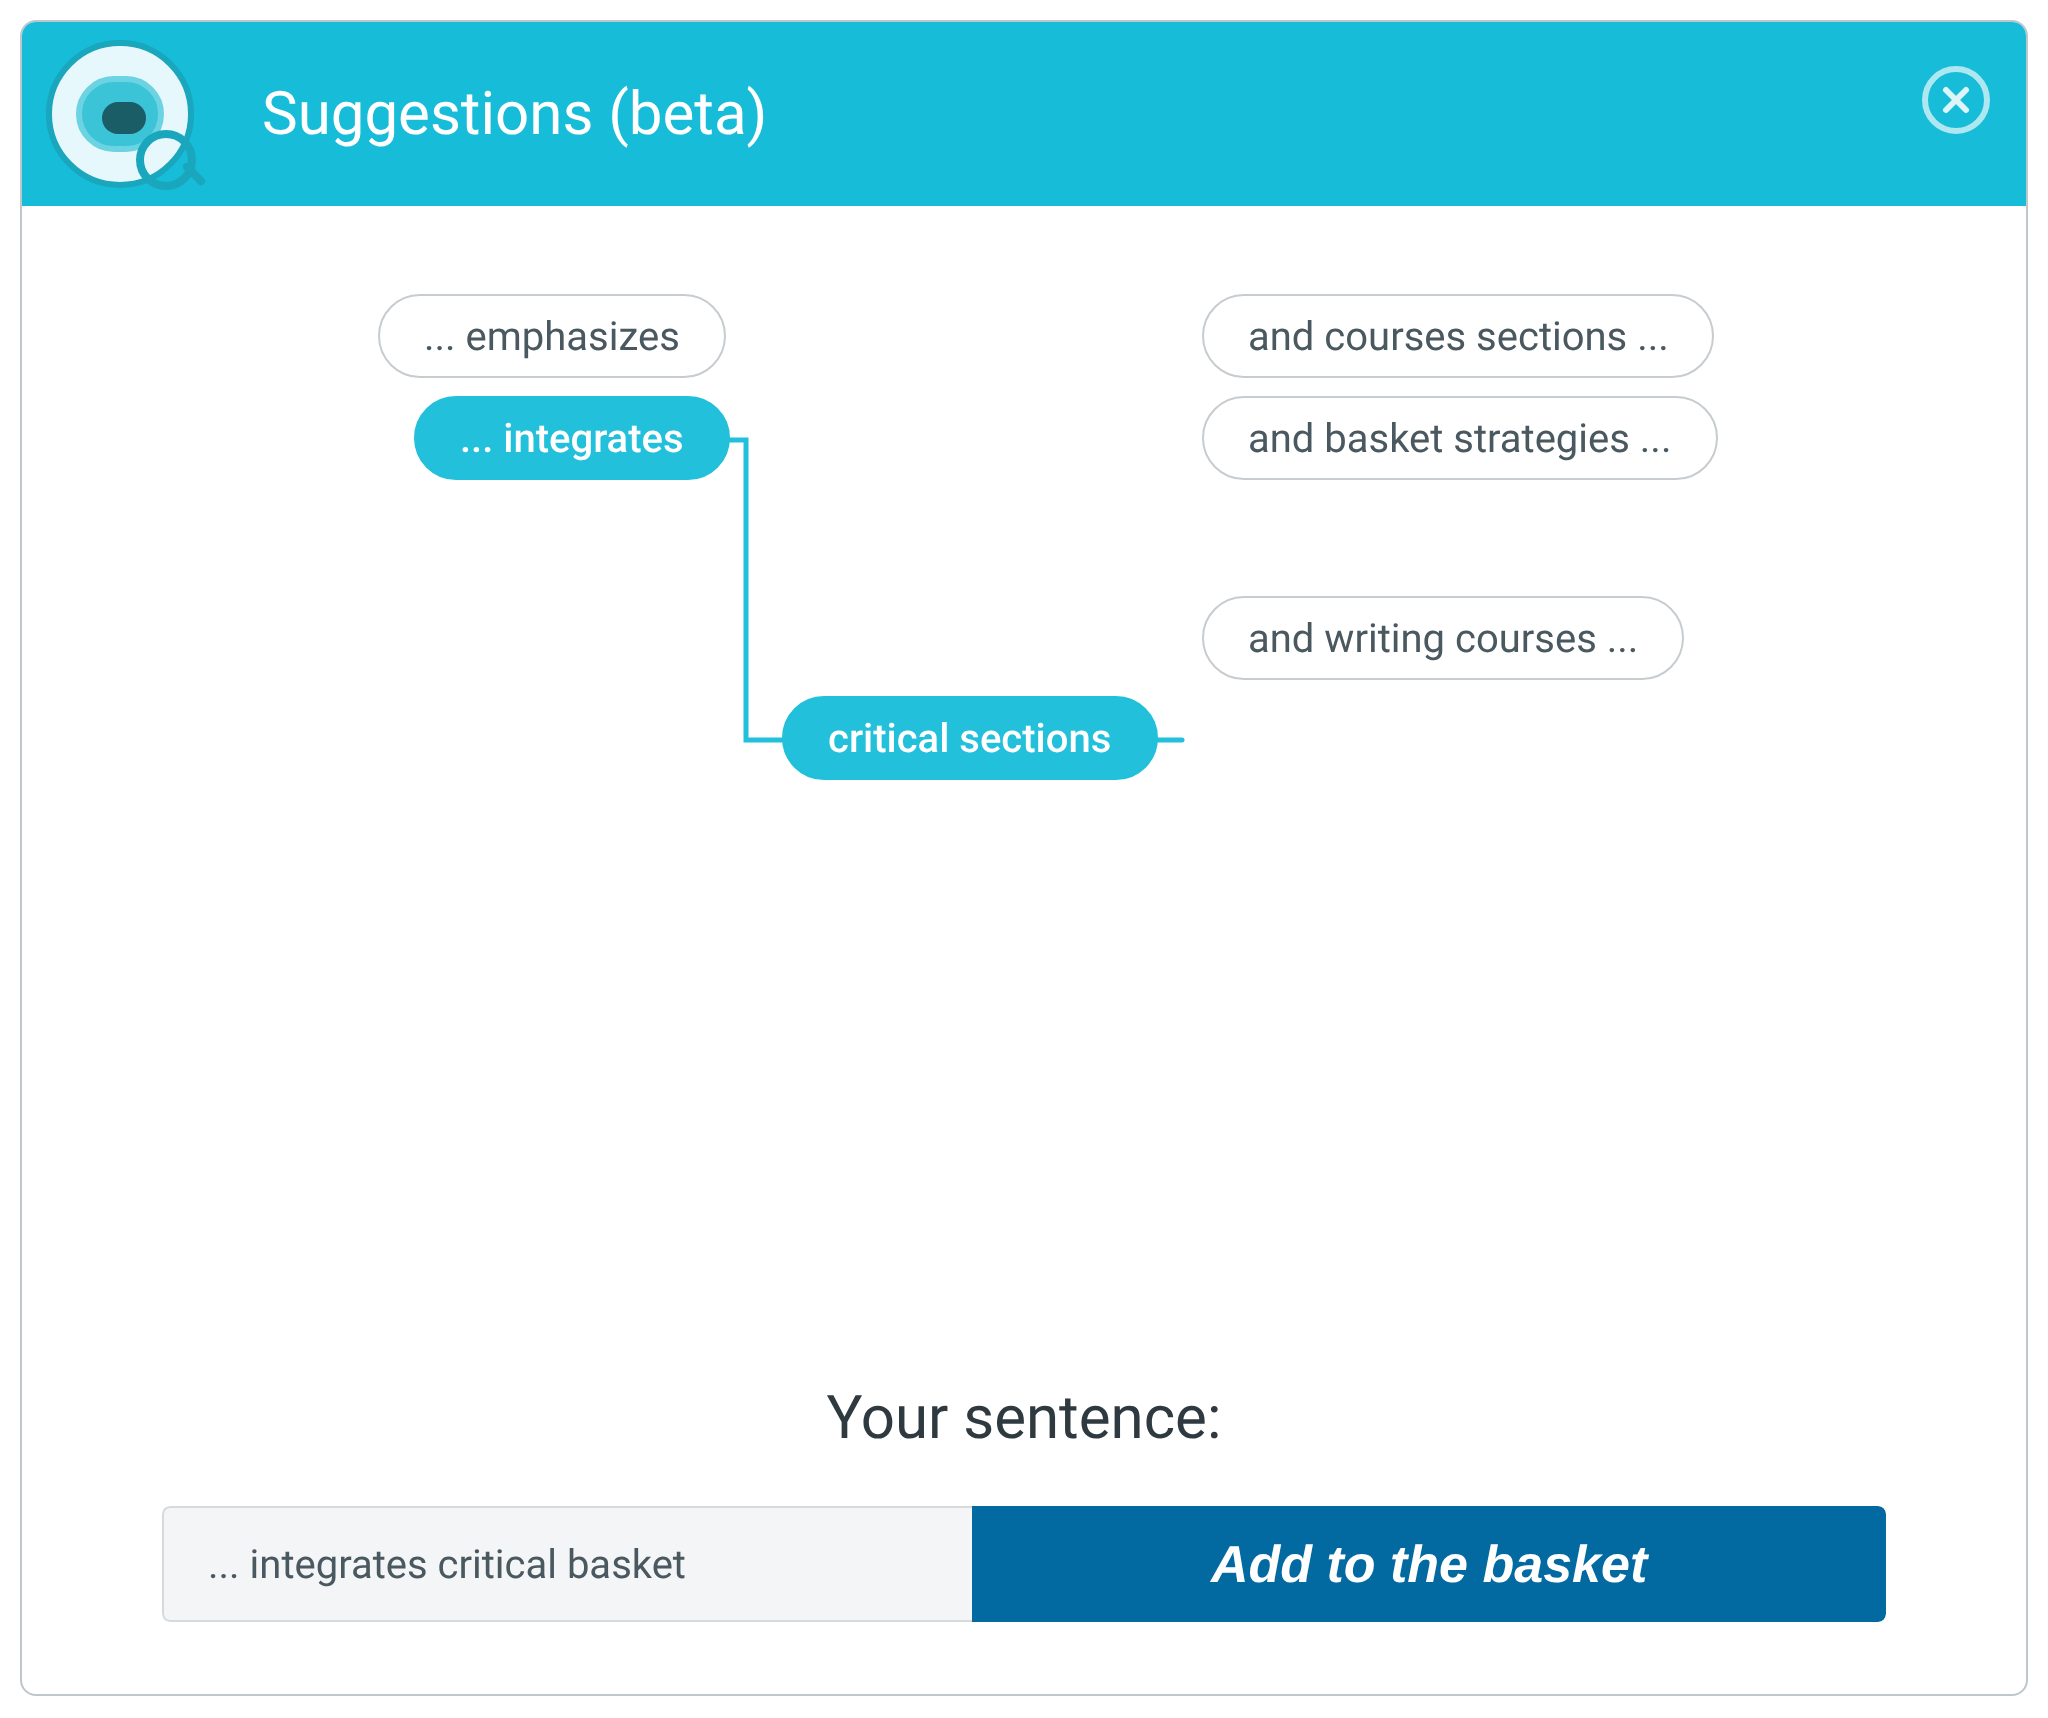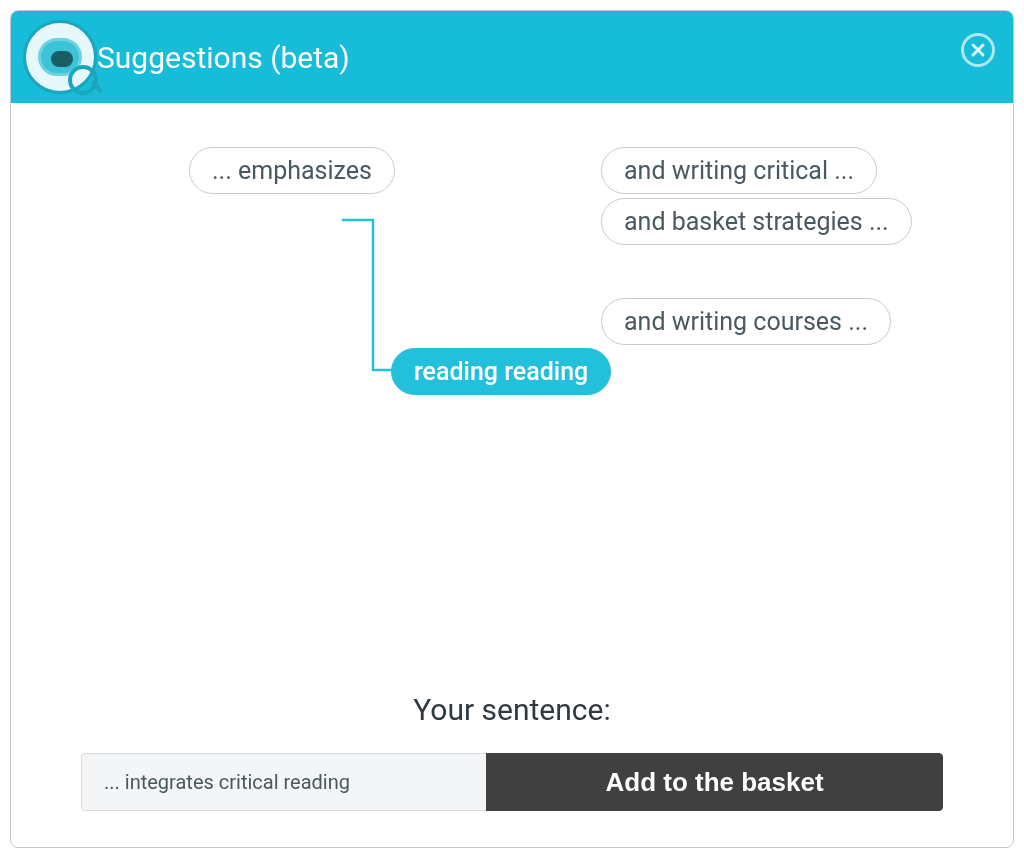--- a/index.html
+++ b/index.html
@@ -60,20 +60,21 @@
     width:14px; height:4px;
     background:#1aa6bd;
     transform:rotate(45deg);
     right:-10px; bottom:2px;
     border-radius:2px;
   }
   .title {
     color: #fff;
     font-size: 30px;
     font-weight: 400;
+    margin-left: 34px;
   }
   .close-btn {
     position:absolute;
     right: 18px;
     top: 22px;
     width: 34px; height: 34px;
     border-radius: 50%;
     border: 3px solid rgba(255,255,255,.65);
     display:flex; align-items:center; justify-content:center;
     cursor:pointer;
@@ -82,21 +83,21 @@
   .close-btn path { stroke: rgba(255,255,255,.85); stroke-width:3; stroke-linecap:round; }
   .canvas {
     position: relative;
     width: 100%;
     height: 560px;
   }
   .pill {
     position: absolute;
     padding: 8px 22px;
     border-radius: 999px;
-    font-size: 25px;
+    font-size: 20px;
     color: #4a5860;
     background: #fff;
     border: 1px solid #c7ccd0;
     white-space: nowrap;
     cursor: pointer;
   }
   .pill.selected {
     background: #22c0da;
     border-color: #22c0da;
     color: #fff;
@@ -132,31 +133,32 @@
     align-items:center;
     padding: 0 22px;
     font-size: 20px;
     color: #4a5860;
     text-align:left;
     border-top-left-radius:4px;
     border-bottom-left-radius:4px;
   }
   .add-btn {
     flex: 1;
-    background: #404040;
+    background: #0369a1;
     color: #fff;
     font-size: 26px;
     font-weight: 800;
     display:flex;
     align-items:center;
     justify-content:center;
     cursor:pointer;
     border:none;
     border-top-right-radius:4px;
     border-bottom-right-radius:4px;
+    font-style:italic;
   }
 </style>
 </head>
 <body>
 
 <div class="modal">
 
   <div class="header">
     <div class="robot-icon-wrap">
       <div class="robot-eye"></div>
@@ -170,29 +172,30 @@
     </div>
   </div>
 
   <div class="canvas">
     <svg class="svg-lines">
       <path d="M 332 117 L 362 117 L 362 267 L 388 267"></path>
       <path d="M 550 267 L 580 267"></path>
     </svg>
 
     <div class="pill" style="left:178px; top:44px;">... emphasizes</div>
-
-    <div class="pill selected" style="left:380px; top:245px;">reading reading</div>
-
-    <div class="pill" style="left:590px; top:44px;">and writing critical ...</div>
+    <div class="pill selected" style="left:196px; top:95px;">... integrates</div>
+
+    <div class="pill selected" style="left:380px; top:245px;">critical sections</div>
+
+    <div class="pill" style="left:590px; top:44px;">and courses sections ...</div>
     <div class="pill" style="left:590px; top:95px;">and basket strategies ...</div>
     <div class="pill" style="left:590px; top:195px;">and writing courses ...</div>
   </div>
 
   <div class="bottom">
     <div class="sentence-label">Your sentence:</div>
     <div class="sentence-row">
-      <div class="sentence-display">... integrates critical reading</div>
+      <div class="sentence-display">... integrates critical basket</div>
       <button class="add-btn">Add to the basket</button>
     </div>
   </div>
 
 </div>
 
 </body></html>

